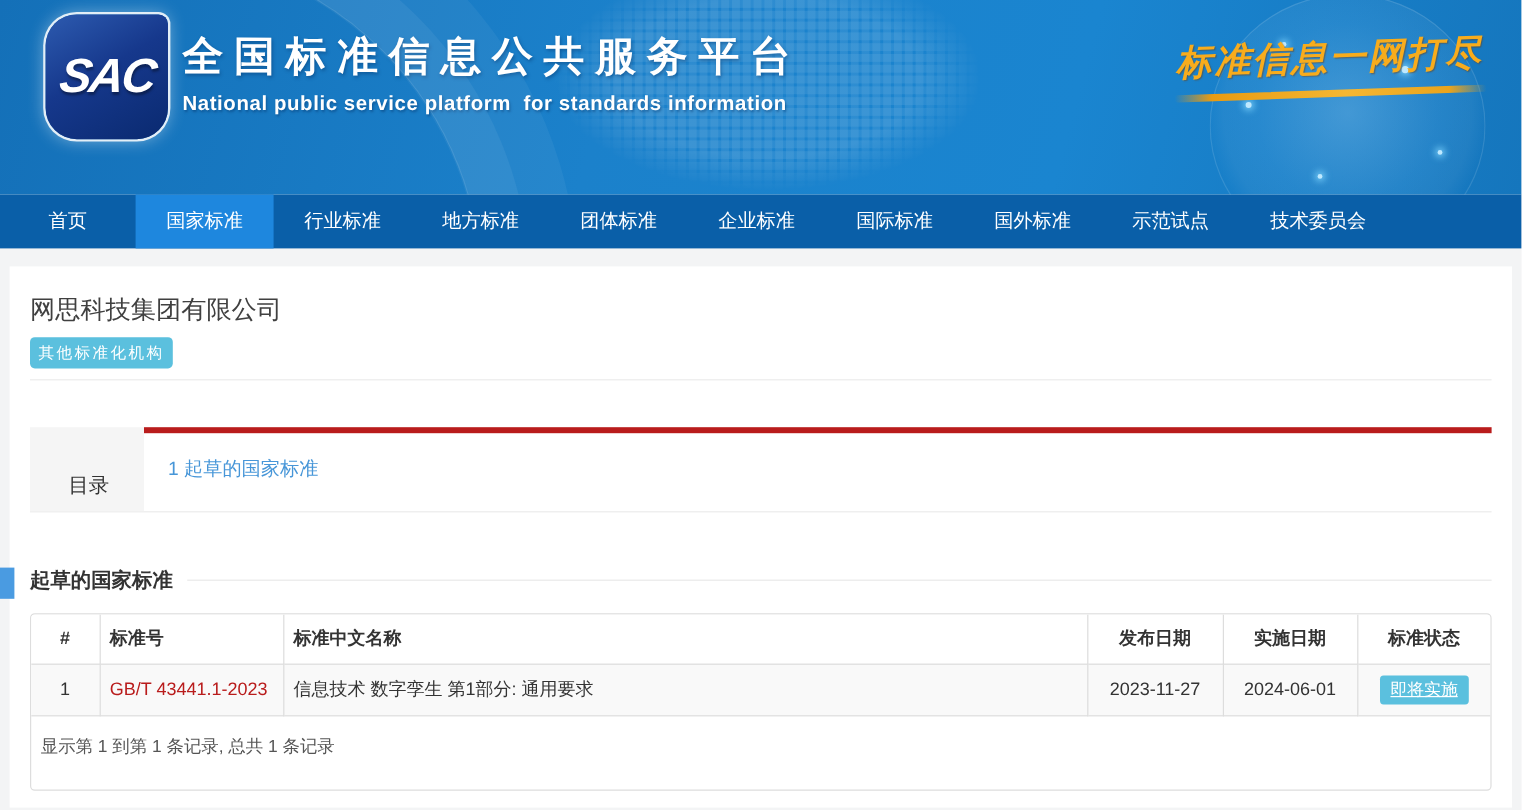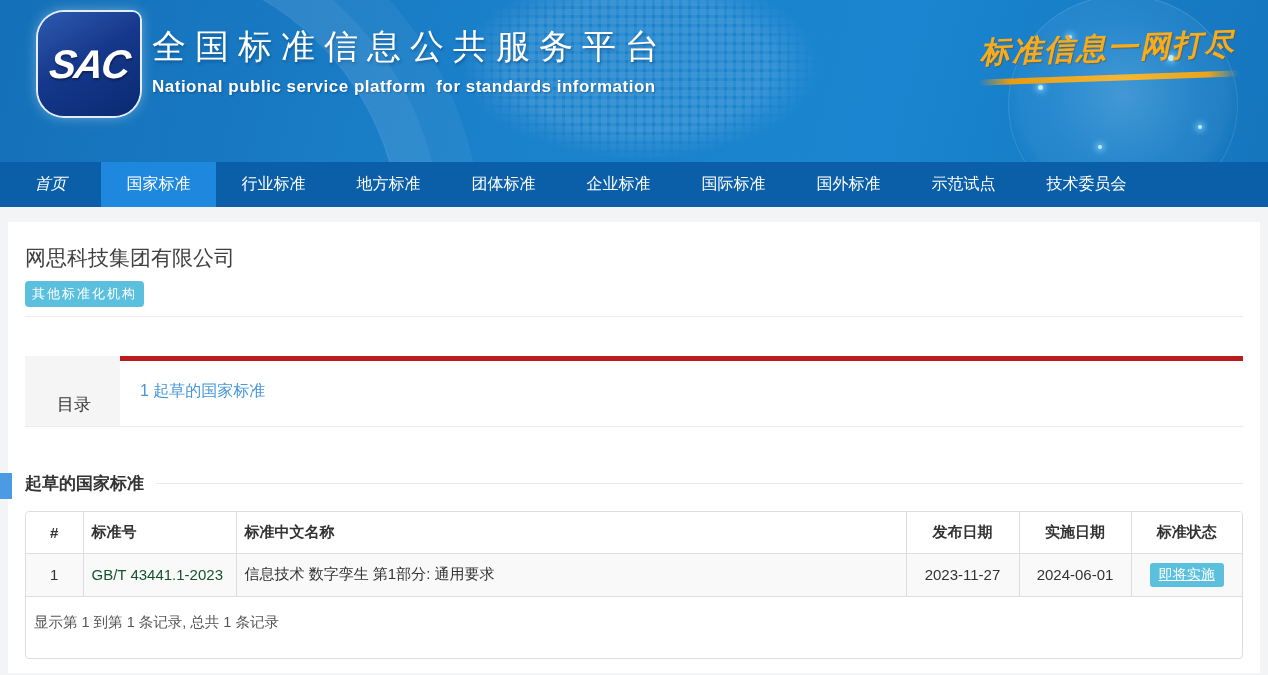--- a/index.html
+++ b/index.html
@@ -33,21 +33,21 @@
     border-radius:26px 8px 26px 26px;
     box-shadow:0 0 0 2px rgba(255,255,255,.85), 0 0 14px rgba(255,255,255,.45);
     display:flex; align-items:center; justify-content:center;
   }
   .logo span {
     color:#fff; font-weight:bold; font-style:italic; font-size:40px; letter-spacing:-2px;
     text-shadow:1px 2px 2px rgba(0,0,0,.35); transform:skewX(-8deg);
   }
   .title-block { position:absolute; left:152px; top:24px; }
   .site-title {
-    color:#fff; font-size:34px; font-weight:normal; letter-spacing:9px; white-space:nowrap;
+    color:#fff; font-size:34px; font-weight:bold; letter-spacing:9px; white-space:nowrap;
     text-shadow:1px 2px 3px rgba(0,40,90,.4);
   }
   .site-subtitle {
     margin-top:7px; color:#fff; font-size:17px; font-weight:bold; letter-spacing:.5px;
     text-shadow:1px 1px 2px rgba(0,40,90,.4); white-space:pre;
   }
   .globe {
     position:absolute; right:30px; top:-5px; width:230px; height:220px; border-radius:50%;
     background:radial-gradient(circle at 50% 45%, rgba(180,225,255,.28) 0%, rgba(120,190,240,.16) 45%, rgba(255,255,255,.05) 62%, transparent 70%);
     box-shadow:inset 0 0 0 1px rgba(255,255,255,.12);
@@ -68,21 +68,21 @@
     margin-top:6px; height:6px; border-radius:3px;
     background:linear-gradient(90deg, rgba(232,155,18,0) 0%, #e89b12 12%, #f5b733 55%, #eaa41c 88%, rgba(232,155,18,0) 100%);
   }
 
   
   .nav { height:45px; background:#0a5fa8; display:flex; align-items:stretch; }
   .nav-item {
     width:115px; display:flex; align-items:center; justify-content:center;
     color:#fff; font-size:16px; text-decoration:none; cursor:pointer; white-space:nowrap;
   }
-  .nav-item:first-child { width:101px;font-style:italic; }
+  .nav-item:first-child { width:113px; }
   .nav-item:last-child { width:131px; }
   .nav-item.active { background:#1e87de; }
 
   
   .card { margin:15px 8px 0 8px; background:#fff; padding:22px 17px 14px 17px; min-height:440px; }
 
   .org-name { font-size:21px; color:#404040; }
   .org-badge {
     display:inline-block; margin-top:9px; background:#5bc0de; color:#fff;
     font-size:13px; padding:4px 7px; border-radius:4px; letter-spacing:2px;
@@ -107,21 +107,21 @@
   th, td { border-right:1px solid #ddd; border-bottom:1px solid #ddd; font-size:15px; padding:9px 8px; }
   th:last-child, td:last-child { border-right:none; }
   th { text-align:left; font-weight:bold; color:#333; height:41px; background:#fff; }
   td { height:42px; background:#f9f9f9; color:#333; }
   .col-idx   { width:57px; }
   .col-no    { width:153px; }
   .col-pub   { width:113px; }
   .col-impl  { width:112px; }
   .col-state { width:111px; }
   .c { text-align:center; }
-  .std-link { color:#14532d; text-decoration:none; cursor:pointer; }
+  .std-link { color:#b91c1c; text-decoration:none; cursor:pointer; }
   .status-badge {
     display:inline-block; background:#5bc0de; color:#fff; font-size:14px;
     padding:3px 9px; border-radius:3px; white-space:nowrap;text-decoration:underline;
   }
   .table-summary { padding:16px 8px 26px 8px; font-size:14.5px; color:#555; }
 </style>
 </head>
 <body>
 
 <div class="page">

